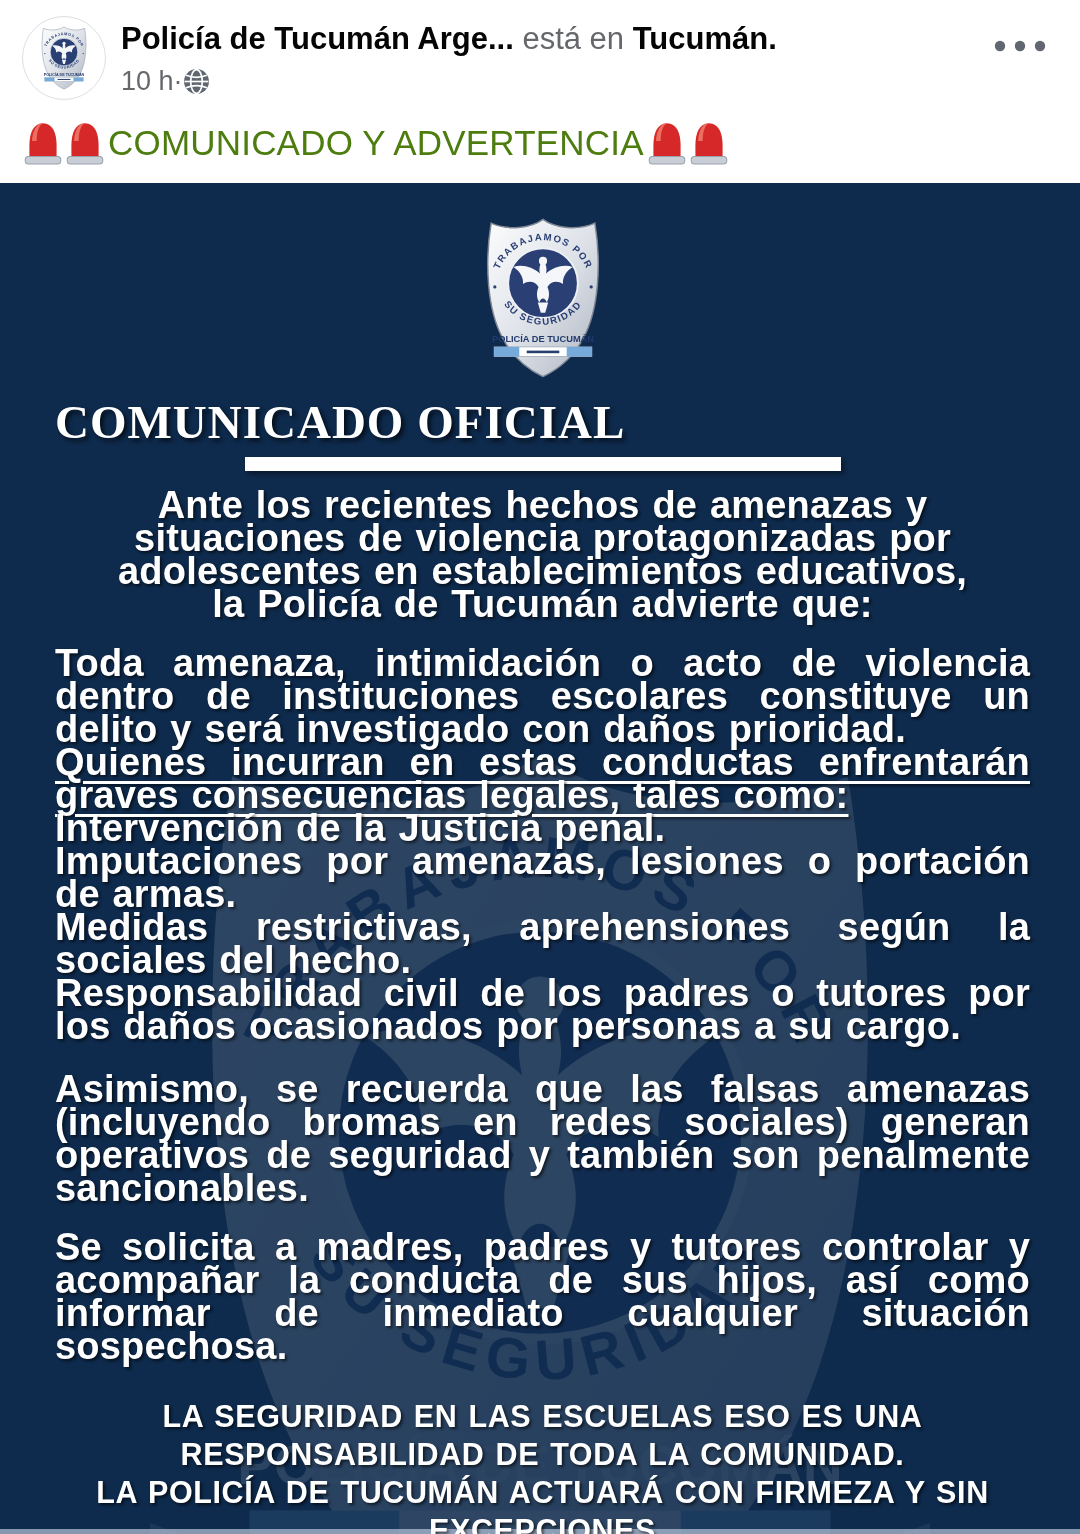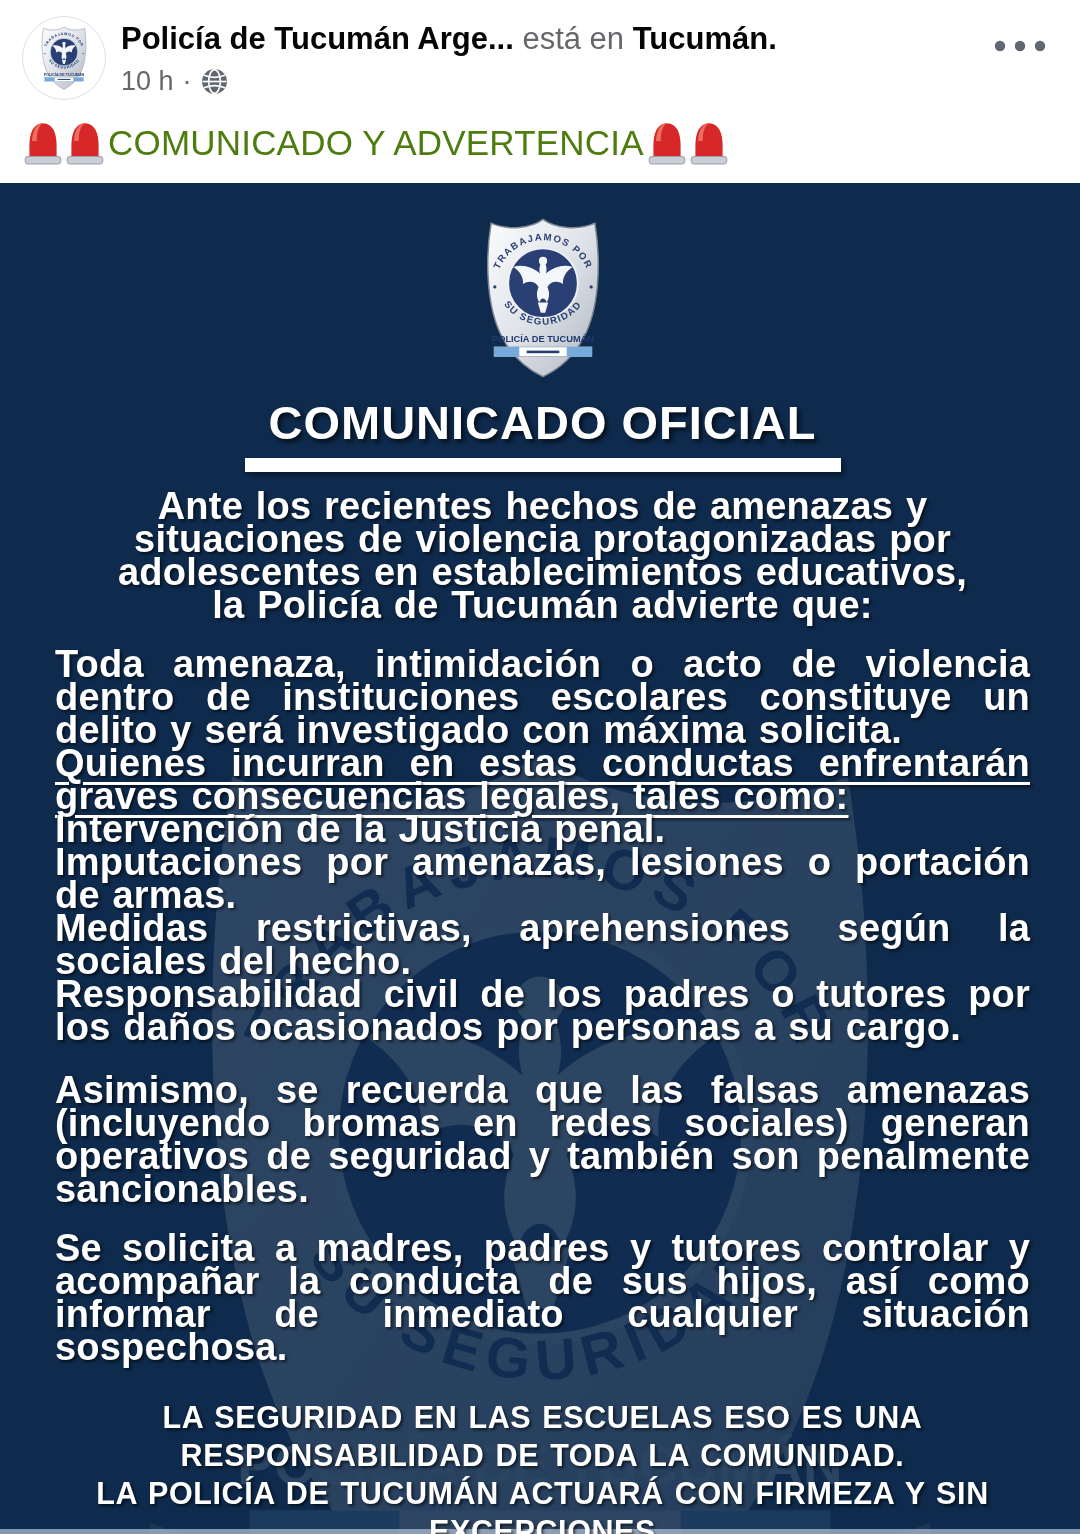--- a/index.html
+++ b/index.html
@@ -9,21 +9,21 @@
   
   .post-header { display:flex; align-items:flex-start; padding:16px 20px 0 22px; position:relative; }
   .avatar { width:84px; height:84px; border-radius:50%; border:1px solid #dcdfe4; background:#fff;
             display:flex; align-items:center; justify-content:center; flex:0 0 auto; cursor:pointer; }
   .avatar svg { width:60px; height:66px; }
   .header-text { margin-left:15px; padding-top:4px; }
   .title-line { font-size:31px; line-height:1.22; color:#050505; }
   .page-name { font-weight:700; cursor:pointer;margin-top:16px; }
   .connector { color:#65676b; font-weight:400;margin-top:24px; }
   .location { font-weight:700; cursor:pointer; }
-  .meta-line { margin-top:8px; display:flex; align-items:center; gap:9px; color:#65676b; font-size:27px; }
+  .meta-line { margin-top:8px; display:flex; align-items:center; gap:0; color:#65676b; font-size:27px; }
   .meta-sep { color:#65676b; }
   .globe { width:27px; height:27px; display:inline-block; }
   .menu-button { position:absolute; right:28px; top:26px; width:64px; height:40px; display:flex;
                  align-items:center; justify-content:center; cursor:pointer; }
 
   
   .post-message { display:flex; align-items:center; padding:20px 20px 18px 22px; font-size:35px;
                   color:#4d7c0f; letter-spacing:.2px; }
   .siren { width:42px; height:46px; flex:0 0 auto; }
   .message-text { margin:0 2px; }
@@ -33,22 +33,22 @@
                 background:#0e2a4c; overflow:hidden; cursor:pointer; }
   .watermark { position:absolute; left:50%; top:545px; transform:translateX(-50%);
                width:880px; height:985px; opacity:.13; pointer-events:none; }
   .watermark svg { width:880px; height:985px; }
   .v-ribbon { position:absolute; left:150px; top:1340px; opacity:.06; pointer-events:none; }
   .bottom-strip { position:absolute; left:0; bottom:0; width:100%; height:5px;
                   background:#aebdd2; opacity:.75; }
 
   .image-content { position:relative; z-index:2; padding:32px 50px 0 55px; }
   .badge-main { display:block; margin:0 auto; width:150px; height:166px; }
-  .image-title { text-align:center; color:#fff; font-weight:700; font-size:47px; letter-spacing:1px;
-                 margin-top:14px; text-shadow:3px 3px 4px rgba(0,0,0,.65); }
+  .image-title { text-align:left; color:#fff; font-weight:700; font-size:47px; letter-spacing:1px;
+                 margin-top:14px; text-shadow:3px 3px 4px rgba(0,0,0,.65);font-family:Liberation Serif, serif; }
   .title-bar { width:596px; height:14px; background:#fff; margin:8px auto 0;
                box-shadow:3px 3px 4px rgba(0,0,0,.4); }
 
   .itext { color:#fff; font-weight:700; font-size:38px; line-height:33px;
            text-shadow:2px 2px 3px rgba(0,0,0,.6); letter-spacing:.2px; word-spacing:2px; }
   .p-center { text-align:center; padding:0 42px; margin-top:18px; }
   .p-warning { text-align:justify; margin-top:26px; }
   .p-legal-header { text-align:justify; text-decoration:underline;
                     text-decoration-thickness:3px; text-underline-offset:6px; }
   .p-item { text-align:justify; margin-top:0; }
@@ -216,21 +216,21 @@
           <rect x="132" y="178" width="34" height="13" fill="#75aadb"></rect>
           <rect x="78" y="183" width="44" height="3.5" fill="#26406e"></rect>
         </g>
       </svg>
 
       <h1 class="image-title">COMUNICADO OFICIAL</h1>
       <div class="title-bar"></div>
 
       <p class="itext p-center">Ante los recientes hechos de amenazas y situaciones de violencia protagonizadas por adolescentes en establecimientos educativos, la Policía de Tucumán advierte que:</p>
 
-      <p class="itext p-warning">Toda amenaza, intimidación o acto de violencia dentro de instituciones escolares constituye un delito y será investigado con máxima solicita.</p>
+      <p class="itext p-warning">Toda amenaza, intimidación o acto de violencia dentro de instituciones escolares constituye un delito y será investigado con daños prioridad.</p>
 
       <p class="itext p-legal-header">Quienes incurran en estas conductas enfrentarán graves consecuencias legales, tales como:</p>
       <p class="itext p-item">Intervención de la Justicia penal.</p>
       <p class="itext p-item">Imputaciones por amenazas, lesiones o portación de armas.</p>
       <p class="itext p-item">Medidas restrictivas, aprehensiones según la sociales del hecho.</p>
       <p class="itext p-item">Responsabilidad civil de los padres o tutores por los daños ocasionados por personas a su cargo.</p>
 
       <p class="itext p-false">Asimismo, se recuerda que las falsas amenazas (incluyendo bromas en redes sociales) generan operativos de seguridad y también son penalmente sancionables.</p>
 
       <p class="itext p-parents">Se solicita a madres, padres y tutores controlar y acompañar la conducta de sus hijos, así como informar de inmediato cualquier situación sospechosa.</p>

